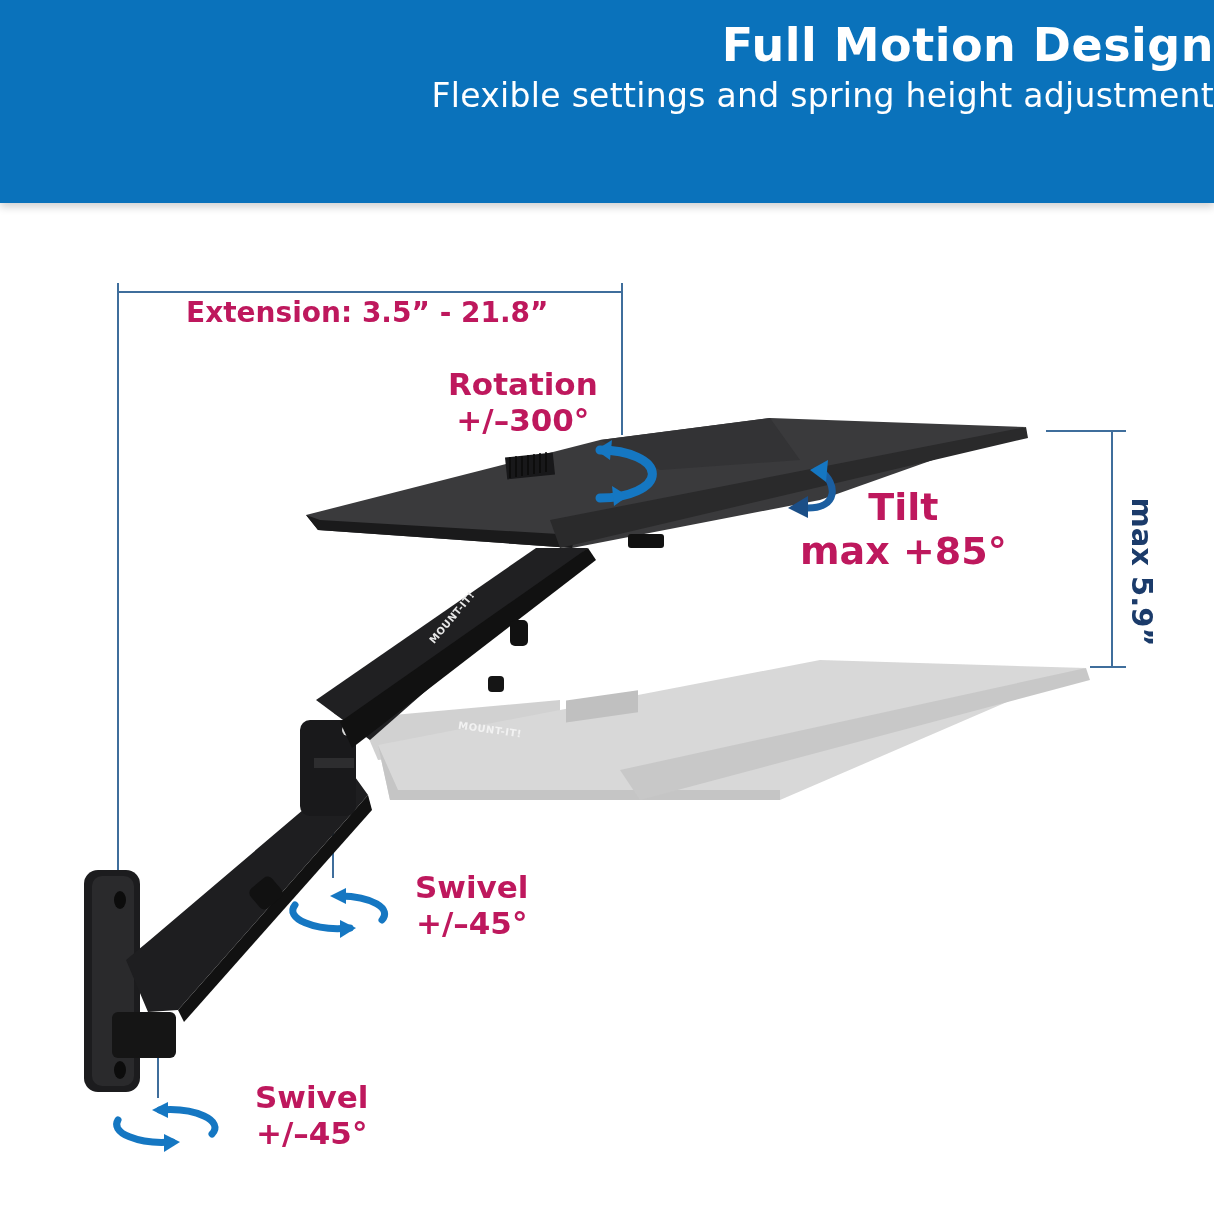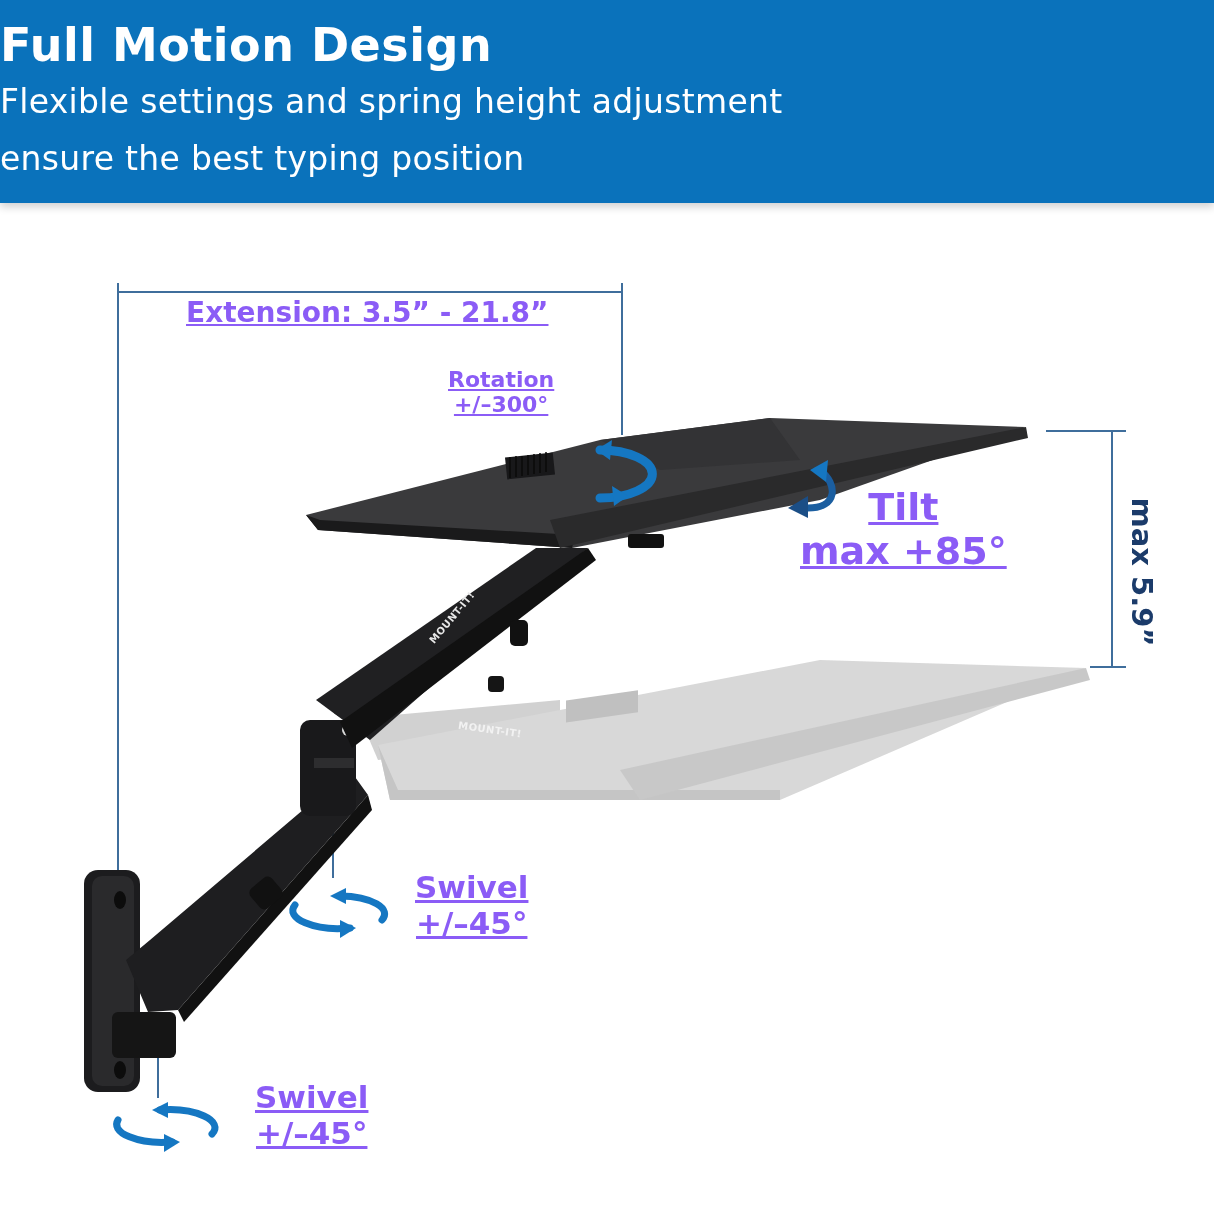--- a/index.html
+++ b/index.html
@@ -5,39 +5,39 @@
   html, body { margin: 0; padding: 0; }
   body {
     width: 1214px; height: 1214px; overflow: hidden; position: relative;
     background: #ffffff;
     font-family: "DejaVu Sans", "Liberation Sans", sans-serif;
   }
   .banner {
     position: absolute; left: 0; top: 0; width: 1214px; height: 203px;
     background: #0a72bb;
     box-shadow: 0 4px 8px rgba(0,0,0,0.18);
-    text-align: left; color: #ffffff; z-index: 5;
+    text-align: right; color: #ffffff; z-index: 5;
   }
   .banner-title {
     position: absolute; left: 0; right: 0; top: 18px;
     font-size: 46px; font-weight: bold; letter-spacing: 0.5px;
   }
   .banner-sub {
     position: absolute; left: 0; right: 0;
     font-size: 33px; font-weight: normal; letter-spacing: 0.3px;
   }
-  .sub1 { top: 82px; }
+  .sub1 { top: 76px; }
   .sub2 { top: 139px; }
   svg.art { position: absolute; left: 0; top: 0; }
   .label {
-    position: absolute; color: #8b5cf6; font-weight: bold;
-    text-align: center; line-height: 1.15; white-space: nowrap; text-decoration: underline;
+    position: absolute; color: #be185d; font-weight: bold;
+    text-align: center; line-height: 1.15; white-space: nowrap;
   }
   .ext { left: 186px; top: 297px; font-size: 28px; text-align: left; }
-  .rot { left: 448px; top: 367px; font-size: 22px; }
+  .rot { left: 448px; top: 367px; font-size: 31px; }
   .tilt { left: 800px; top: 486px; font-size: 38px; }
   .sw1 { left: 415px; top: 870px; font-size: 31px; }
   .sw2 { left: 255px; top: 1080px; font-size: 31px; }
   .height {
     position: absolute; left: 1062px; top: 555px; font-size: 29px;
     color: #1b3b6a; font-weight: bold; transform: rotate(90deg);
     transform-origin: center center; white-space: nowrap; width: 160px; text-align: center;
   }
   .brand {
     position: absolute; font-size: 10px; font-weight: bold; color: #e8e8e8;
@@ -45,21 +45,20 @@
   }
   .brand-main { left: 420px; top: 612px; transform: rotate(-50deg); }
   .brand-ghost { left: 458px; top: 724px; transform: rotate(8deg); color: #f2f2f2; }
 </style>
 </head>
 <body>
 
 <div class="banner">
   <div class="banner-title">Full Motion Design</div>
   <div class="banner-sub sub1">Flexible settings and spring height adjustment</div>
-  <div class="banner-sub sub2">ensure the best typing position</div>
 </div>
 
 <svg class="art" width="1214" height="1214" viewBox="0 0 1214 1214">
 
   <g stroke="#3f6e9c" stroke-width="2" fill="none">
     <line x1="118" y1="283" x2="118" y2="1040"></line>
     <line x1="118" y1="292" x2="622" y2="292"></line>
     <line x1="622" y1="283" x2="622" y2="435"></line>
     <line x1="1046" y1="431" x2="1126" y2="431"></line>
     <line x1="1112" y1="431" x2="1112" y2="667"></line>

